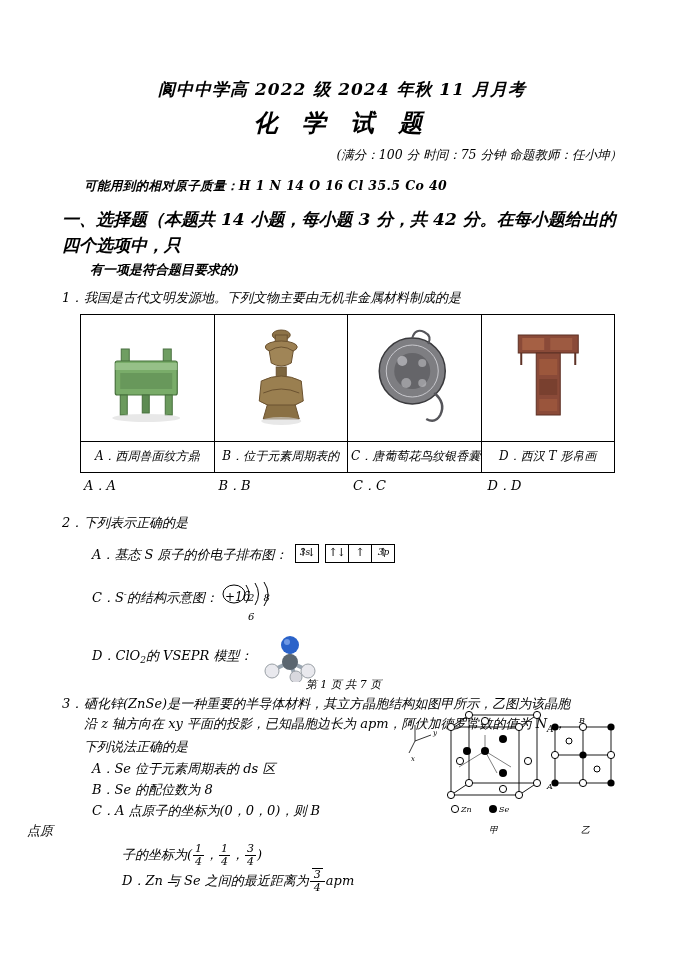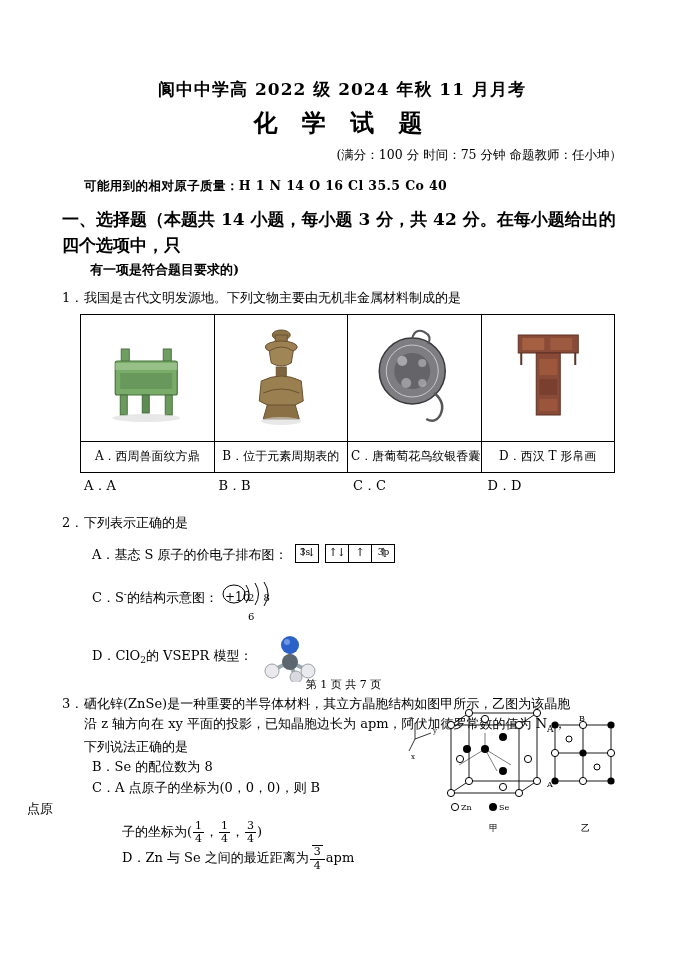--- a/index.html
+++ b/index.html
@@ -14,20 +14,21 @@
     color: #000;
     position: relative;
     overflow: hidden;
   }
   .page {
     position: relative;
     width: 687px;
     height: 700px;
     padding: 16px;
     box-sizing: border-box;
+    font-style: italic;
   }
   .inner {
     position: absolute;
     left: 62px;
     top: 60px;
     width: 560px;
   }
   .title1 {
     text-align: center;
     font-size: 17px;
@@ -367,20 +368,21 @@
     <div class="q" style="margin-top:14px;">
       <div class="num">3．</div>
       <div class="body">
         <div>硒化锌(ZnSe)是一种重要的半导体材料，其立方晶胞结构如图甲所示，乙图为该晶胞</div>
         <div><span>沿 z 轴方向在 xy 平面的投影，已知晶胞边长为 apm，阿伏加德罗常数的值为 N</span><span class="sub">A</span><span>，</span></div>
         <div>下列说法正确的是</div>
       </div>
     </div>
 
     <div class="q3block">
+      <div class="opt" style="margin-left:30px;line-height:1.6;margin-top:2px;">A．Se 位于元素周期表的 ds 区</div>
       <div class="opt" style="margin-left:30px;line-height:1.6;">B．Se 的配位数为 8</div>
       <div class="opt" style="margin-left:30px;line-height:1.6;">C．A 点原子的坐标为(0，0，0)，则 B</div>
       <div style="font-size:13px;margin-left:-35px;line-height:1.6;">点原</div>
       <div style="font-size:13px;margin-left:60px;line-height:2;">
         <span>子的坐标为(</span><span class="frac"><span class="n">1</span><span class="d">4</span></span>，<span class="frac"><span class="n">1</span><span class="d">4</span></span>，<span class="frac"><span class="n">3</span><span class="d">4</span></span><span>)</span>
       </div>
       <div style="font-size:13px;margin-left:60px;line-height:1.8;">
         <span>D．Zn 与 Se 之间的最近距离为</span><span class="frac"><span class="n"><span class="sqrt">3</span></span><span class="d">4</span></span><span>apm</span>
       </div>
 

